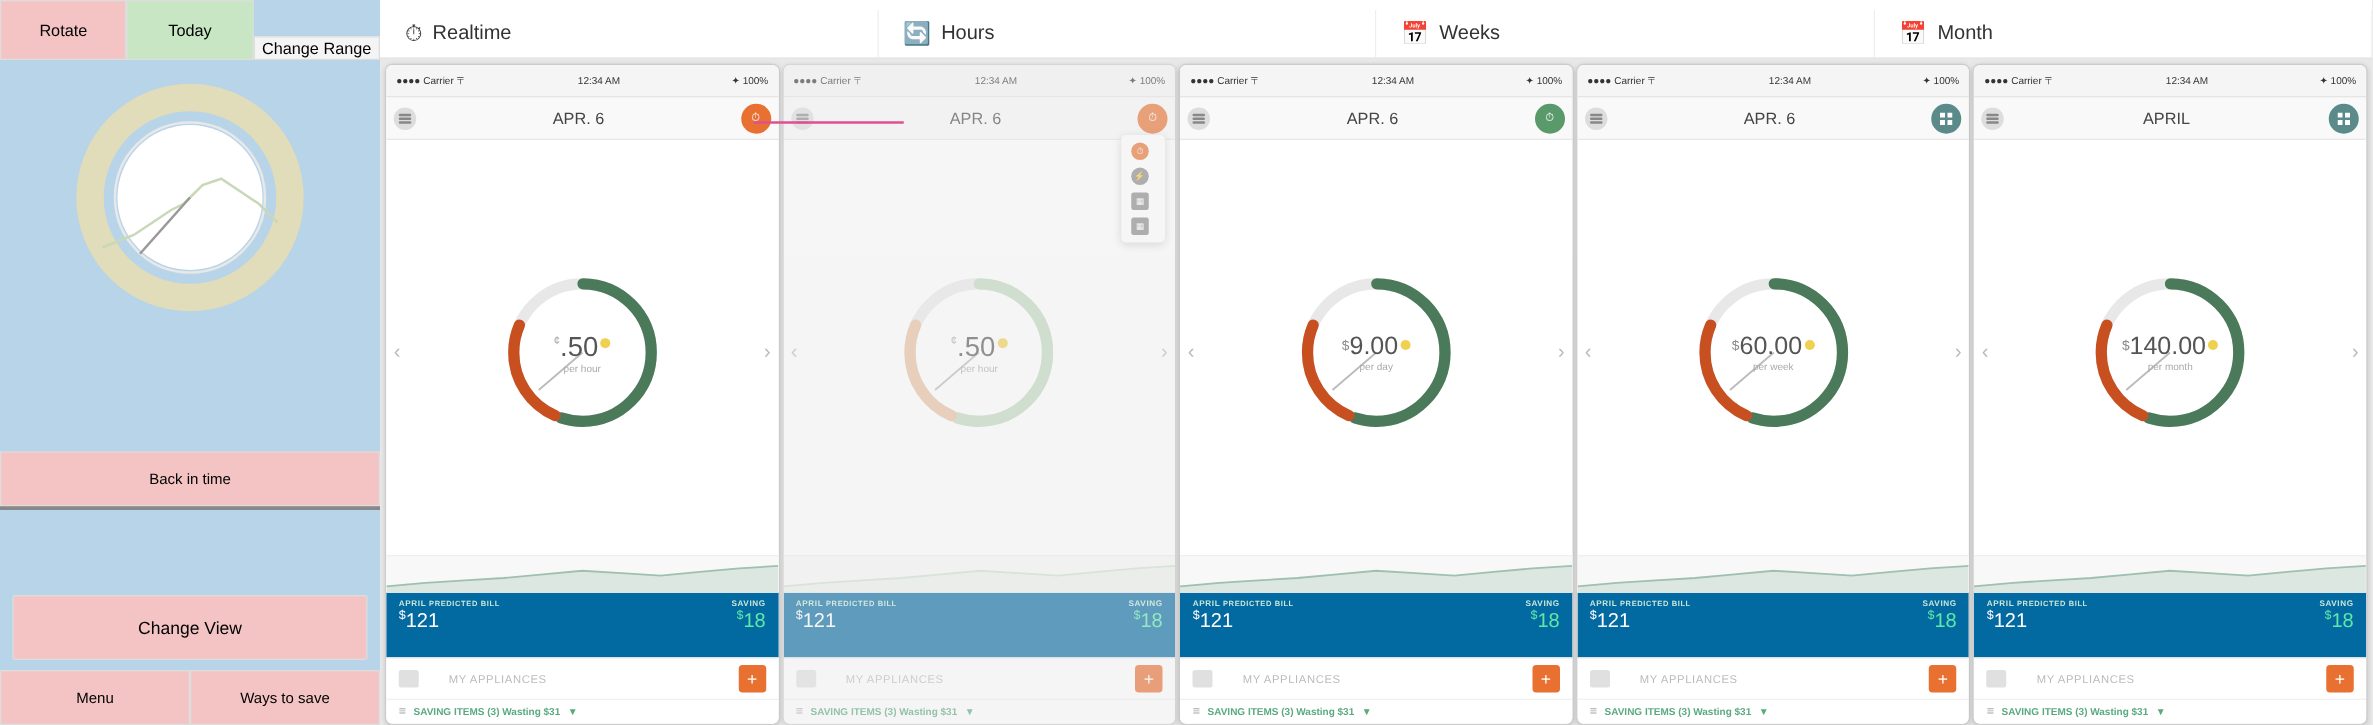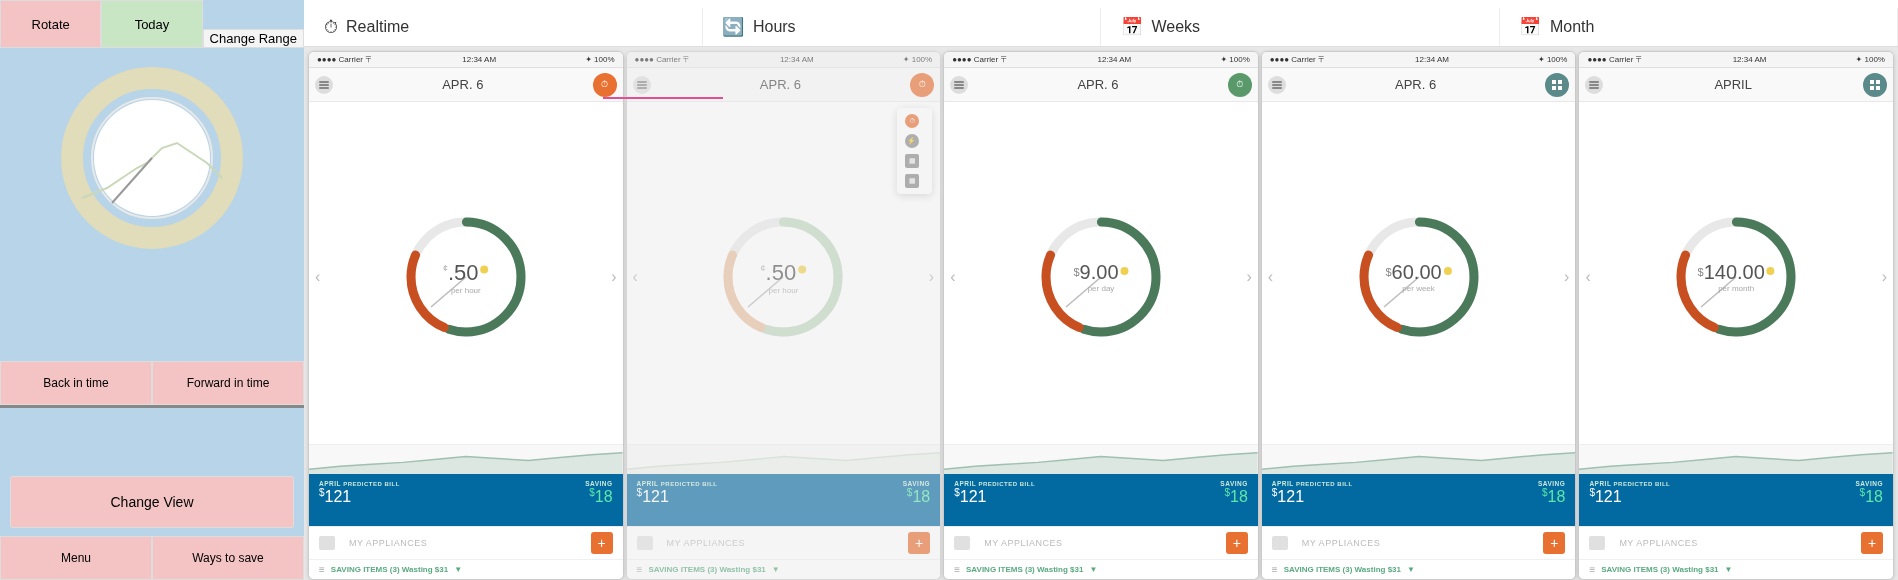--- a/index.html
+++ b/index.html
@@ -168,21 +168,21 @@
     }
 
     .phone-status-bar {
       background: #f5f5f5;
       display: flex;
       justify-content: space-between;
       align-items: center;
       padding: 2px 8px;
       font-size: 8px;
       color: #333;
-      height: 16px;
+      height: 26px;
       border-bottom: 1px solid #e0e0e0;
     }
 
     .phone-nav-bar {
       background: #f9f9f9;
       display: flex;
       justify-content: space-between;
       align-items: center;
       padding: 4px 6px;
       height: 34px;
@@ -283,21 +283,21 @@
       align-items: center;
       padding: 5px 10px;
       background: white;
       border-top: 1px solid #eee;
     }
     .appliances-label {
       font-size: 9px;
       color: #bbb;
       text-transform: uppercase;
       letter-spacing: 0.5px;
-      display: flex; align-items: center; gap: 14px;
+      display: flex; align-items: center; gap: 24px;
     }
     .appliances-icon {
       width: 16px; height: 14px;
       background: #e0e0e0;
       border-radius: 2px;
     }
     .add-btn {
       width: 22px; height: 22px;
       background: #e87030;
       border-radius: 3px;
@@ -349,21 +349,20 @@
       <circle cx="100" cy="100" r="60" fill="none" stroke="#e8e8e8" stroke-width="2"></circle>
       <circle cx="100" cy="100" r="58" fill="white"></circle>
 
       <polyline points="30,140 55,130 70,120 85,110 95,105 100,100 110,90 125,85 140,95 155,105 170,120" fill="none" stroke="#c8d8b8" stroke-width="2"></polyline>
 
       <line x1="100" y1="100" x2="60" y2="145" stroke="#999" stroke-width="2"></line>
     </svg>
   </div>
   <div class="time-buttons">
     <div class="btn-back">Back in time</div>
-    <div class="btn-forward">Forward in time</div>
   </div>
   <div style="height:3px;background:#888"></div>
   <div class="extra-area">
     <div class="extra-left"></div>
     <div class="extra-right"></div>
   </div>
   <div class="change-view-btn">Change View</div>
   <div class="bottom-buttons">
     <div class="btn-menu">Menu</div>
     <div class="btn-ways">Ways to save</div>

